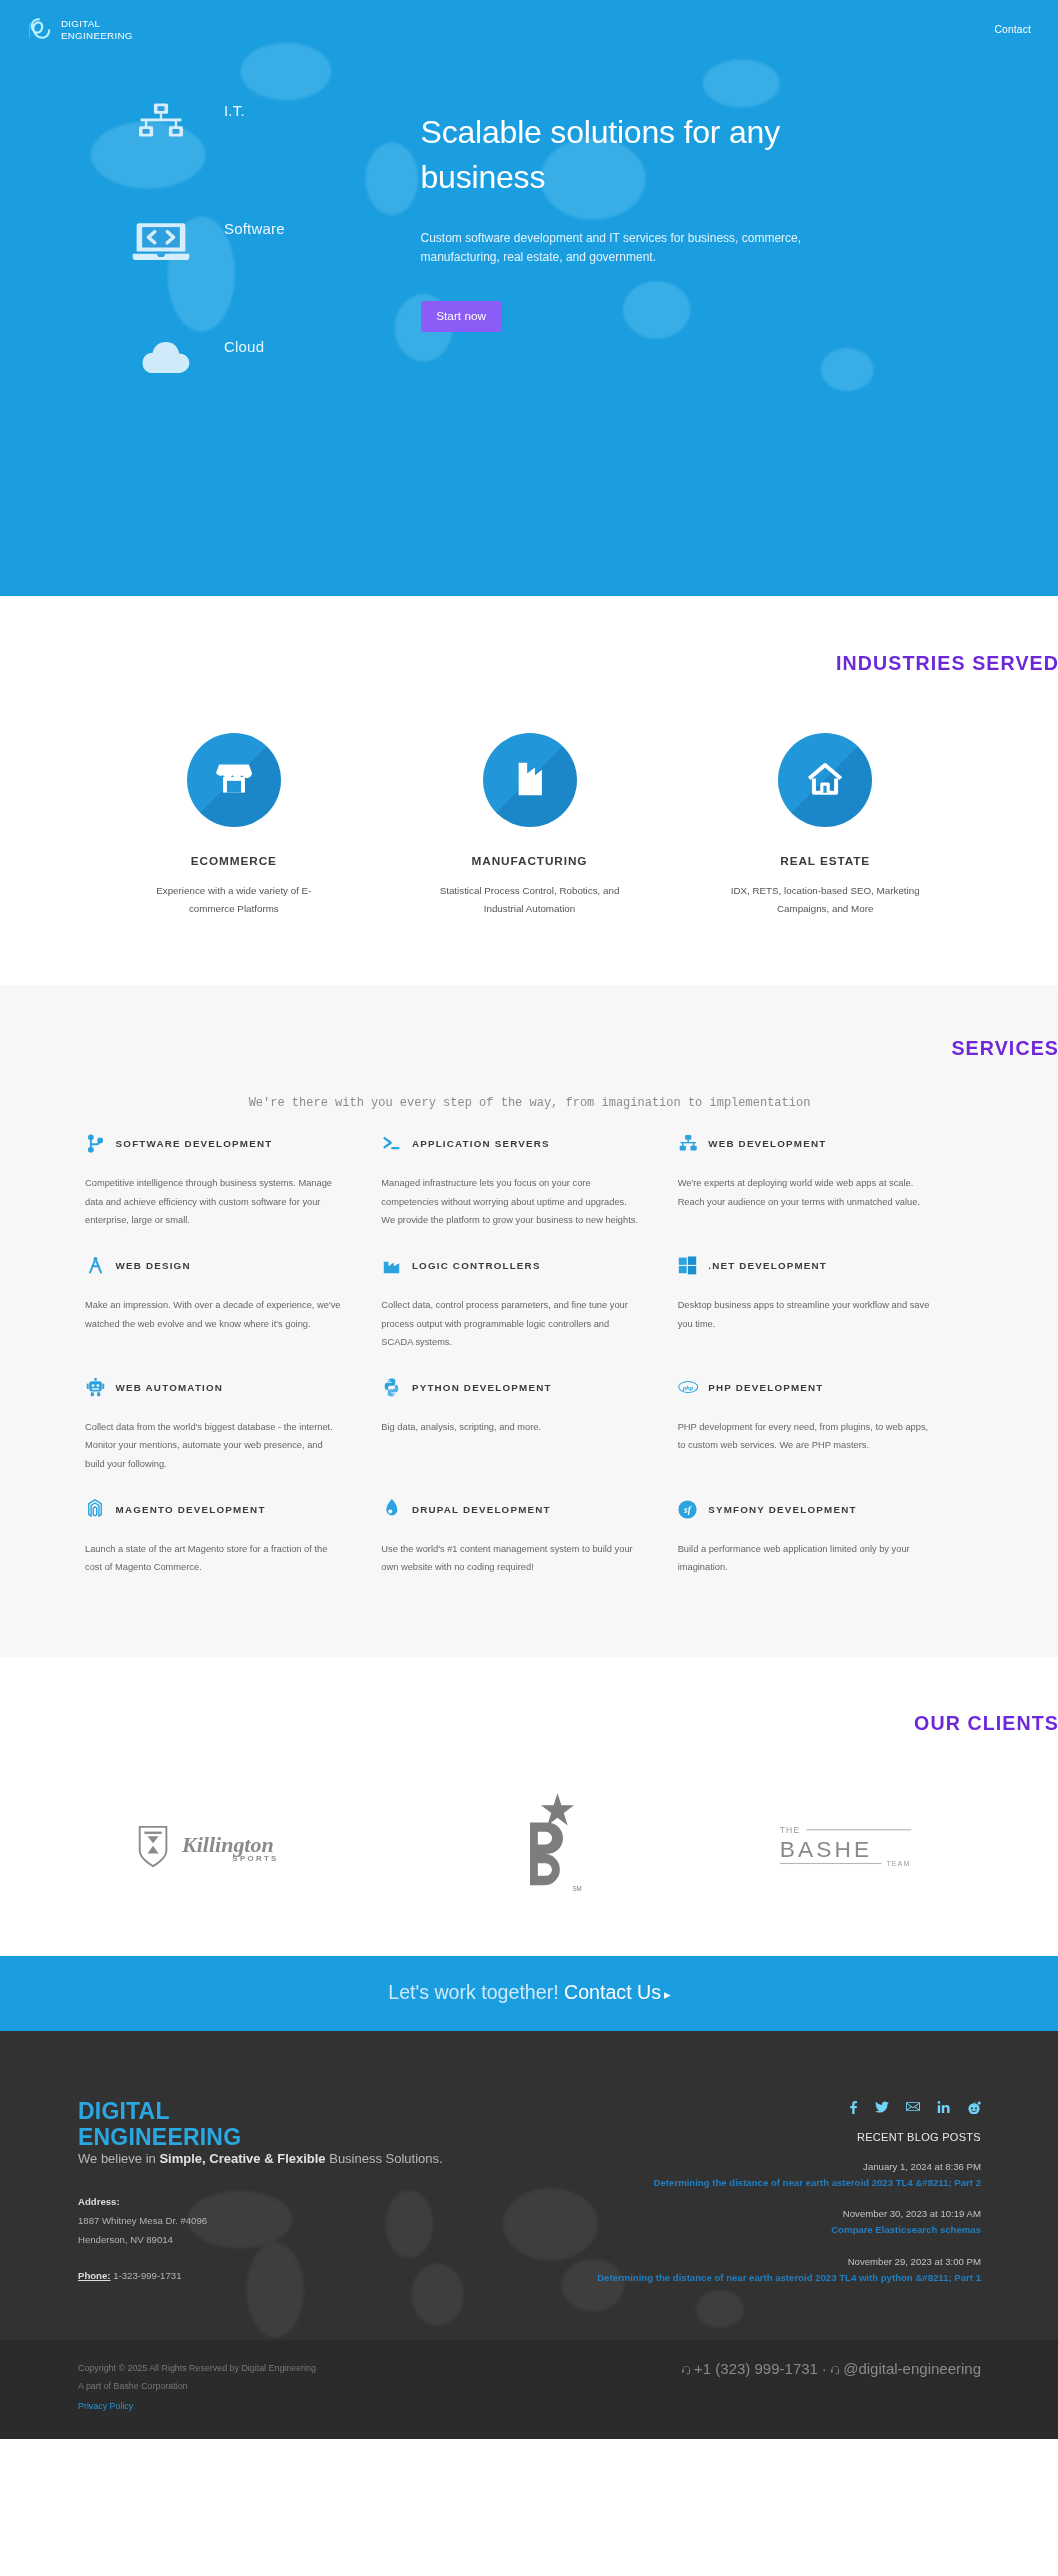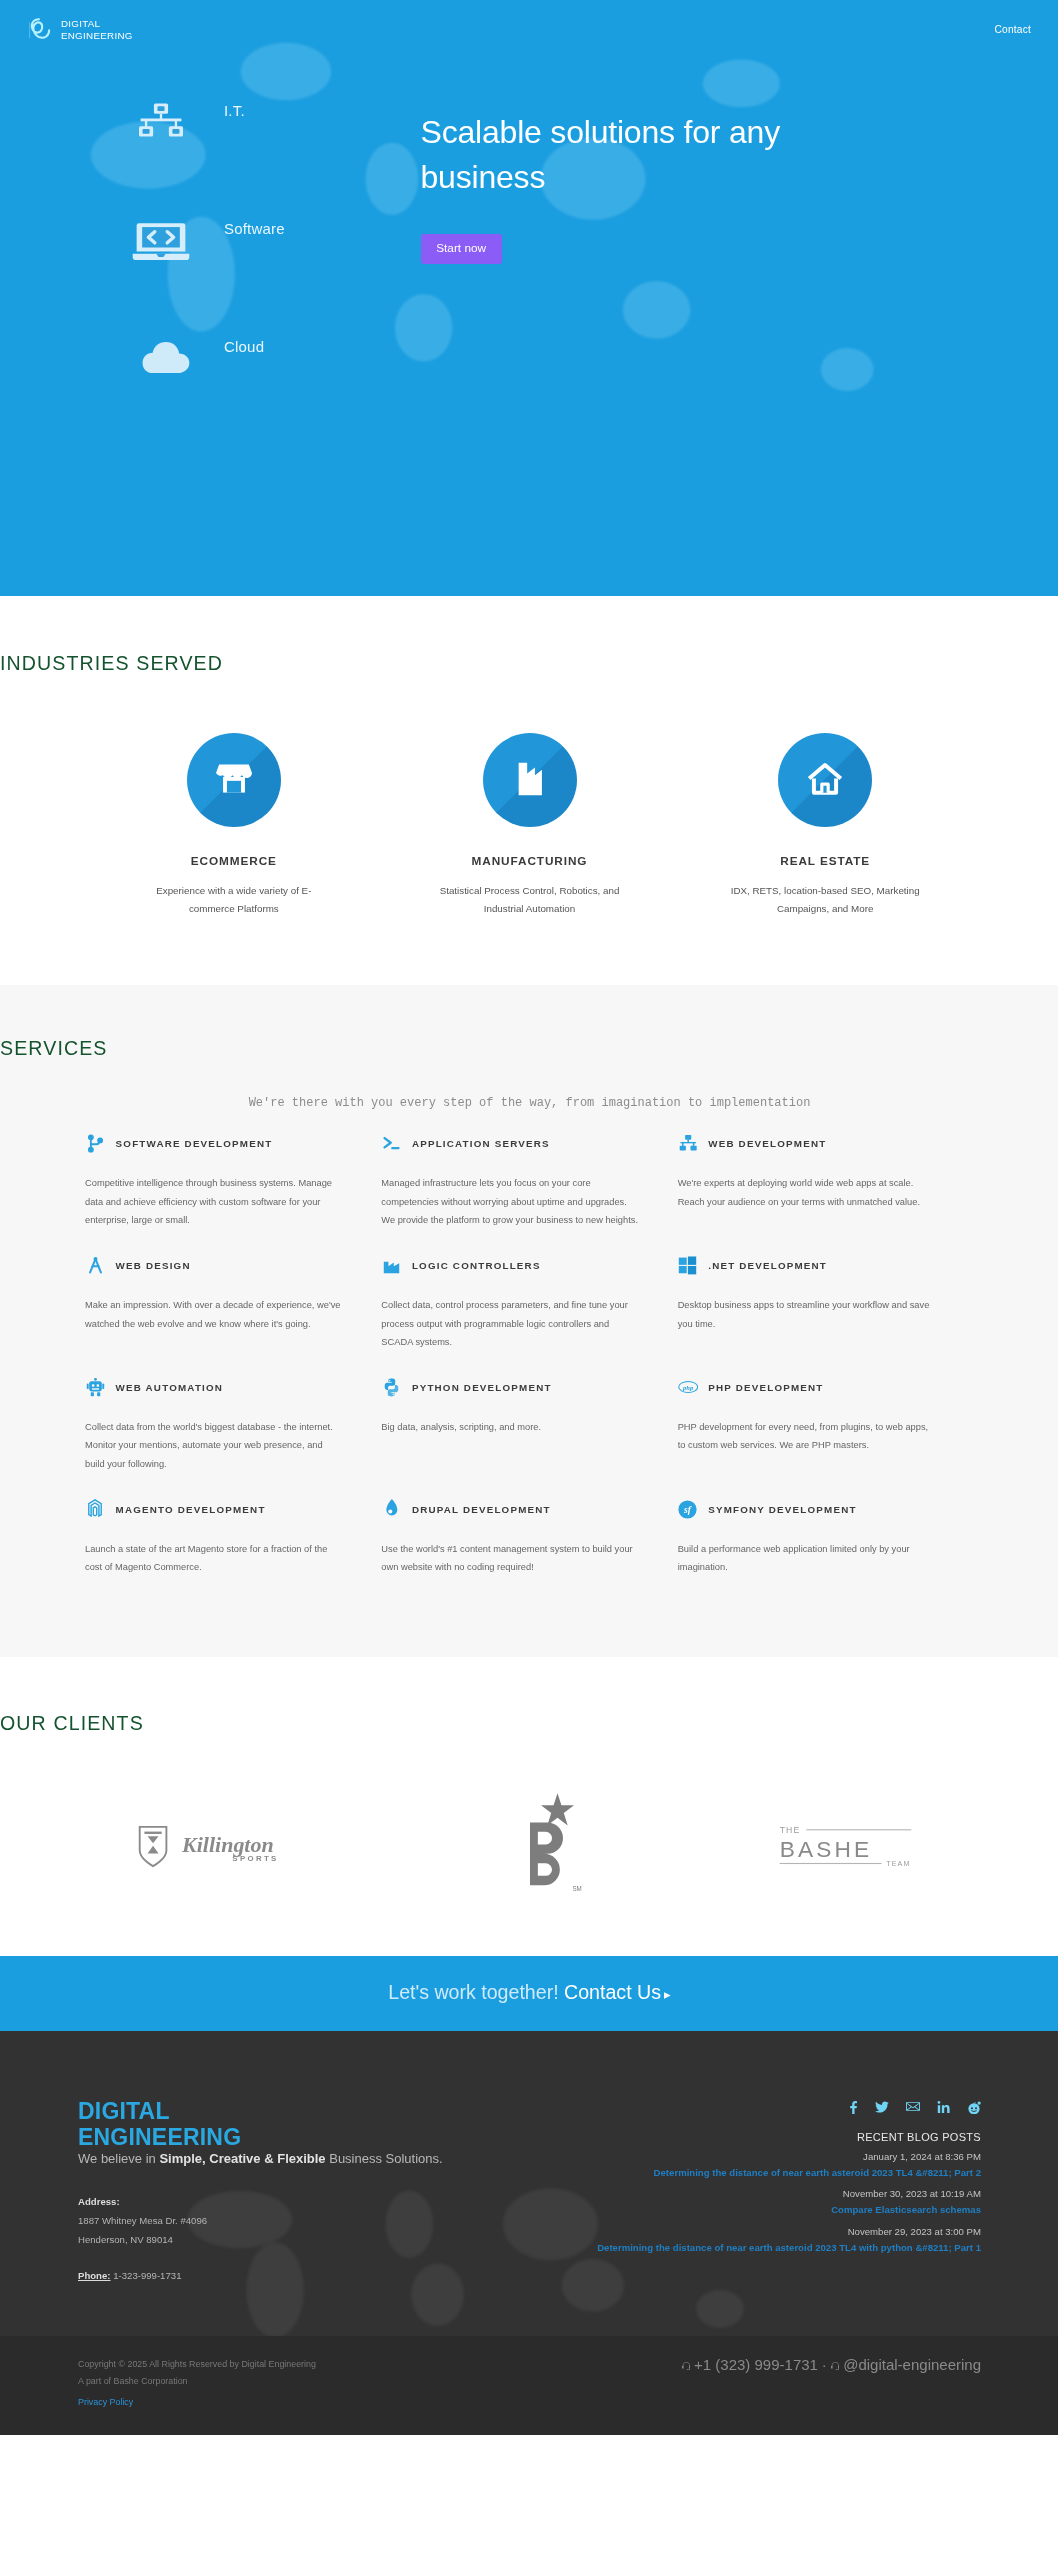--- a/index.html
+++ b/index.html
@@ -71,22 +71,22 @@
   .btn-start {
     display: inline-block; margin-top: 33px;
     background: #8b5cf6; color: #fff;
     font-size: 11.8px; padding: 7.8px 15.7px 8.6px 15.7px;
     border: none; border-radius: 2.4px; cursor: pointer;
     font-family: inherit;
   }
 
   
   .sec-title {
-    text-align: left; font-size: 19.6px; letter-spacing: 1.1px;
-    color: #14532d; font-weight: 400;
+    text-align: right; font-size: 19.6px; letter-spacing: 1.1px;
+    color: #6d28d9; font-weight: 700;
   }
 
   
   .industries { background: #fff; padding: 56px 0 67px 0; }
   .ind-grid {
     display: flex; margin-top: 58px; padding: 0 86px;
   }
   .ind-col { flex: 1; text-align: center; padding: 0 20.4px; }
   .ind-circle {
     width: 94px; height: 94px; border-radius: 50%;
@@ -168,21 +168,21 @@
   .f-phone { margin-top: 20.4px; font-size: 9.6px; color: #b4b4b4; }
   .f-phone .lab { font-weight: 700; color: #dcdcdc; text-decoration: underline; }
 
   .f-right { width: 48%; text-align: right; padding-top: 3.1px; }
   .f-social { display: flex; justify-content: flex-end; gap: 17px; }
   .f-social a { color: #6fd4f5; display: inline-flex; }
   .f-recent {
     margin-top: 17px; font-size: 11px; letter-spacing: 0.3px; color: #eaeaea;
     font-weight: 400;
   }
-  .post { margin-top: 8px; }
+  .post { margin-top: 18px; }
   .post-date { font-size: 9.6px; color: #c4c4c4; }
   .post-title {
     display: block; margin-top: 3.9px; font-size: 9.6px; color: #1f7fc4;
     text-decoration: none; font-weight: 700; line-height: 1.5;
   }
 
   .footbar {
     background: #2b2b2b; padding: 20.4px 78px 23.5px 78px;
     display: flex; justify-content: space-between; align-items: flex-start;
     position: relative; z-index: 3;
@@ -258,20 +258,21 @@
                 <path d="M20 45 h42 c9 0 15-6 15-13 c0-7-6-12-13-12 c-1-9-8-15-17-15 c-9 0-16 6-17 14 c-7 0-13 5-13 13 c0 8 6 13 13 13 z"></path>
               </svg>
             </span>
             <span class="lbl">Cloud</span>
           </div>
 
         </div>
 
         <div class="hero-right">
           <h1 class="hero-h1">Scalable solutions for any business</h1>
+          <p class="hero-sub">Custom software development and IT services for business, commerce, manufacturing, real estate, and government.</p>
           <button class="btn-start">Start now</button>
         </div>
       </div>
     </div>
   </section>
 
   <section class="industries">
     <h2 class="sec-title">INDUSTRIES SERVED</h2>
     <div class="ind-grid">
 

